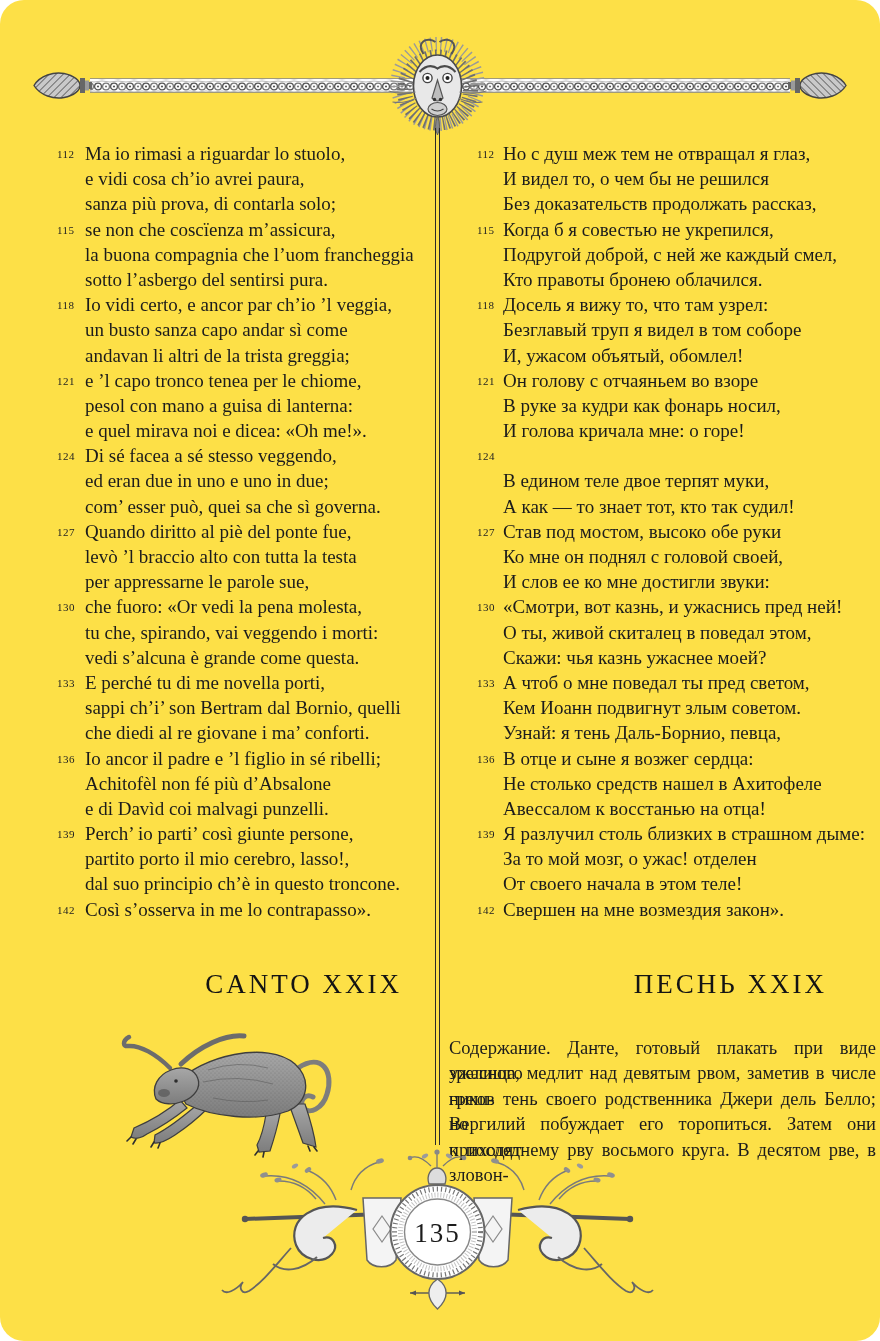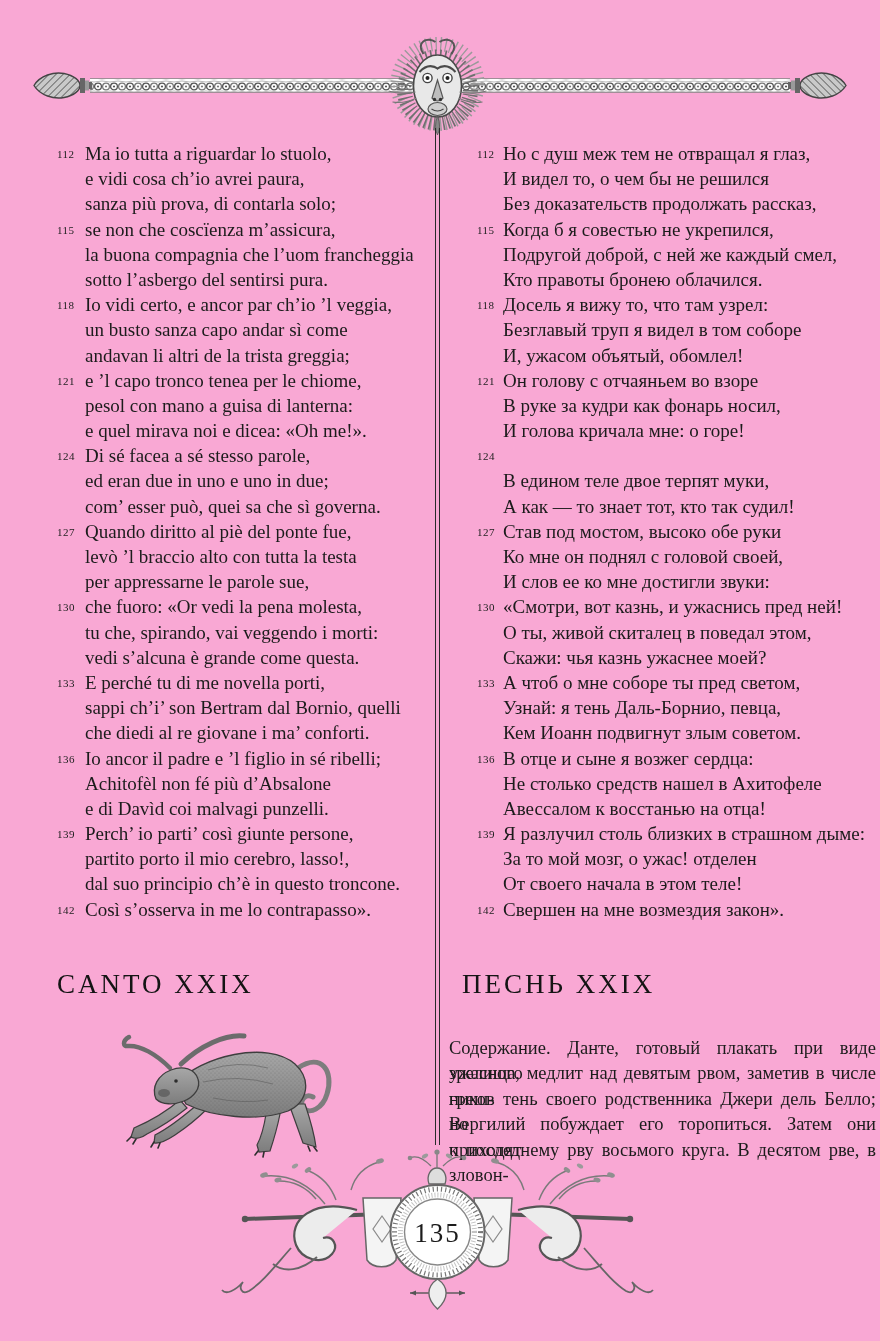--- a/index.html
+++ b/index.html
@@ -1,19 +1,20 @@
 <!DOCTYPE html>
 <html><head>
 <meta charset="utf-8">
 <style>
   html,body { margin:0; padding:0; background:#ffffff; }
   .page {
-    position:relative; width:880px; height:1341px; background:#f9a8d4;
+    position:relative; width:880px; height:1341px; background:#fde047;
     font-family:"Liberation Serif","DejaVu Serif",serif; color:#1c1c1c;
     overflow:hidden;
+    border-radius:24px;
   }
   
   .header-rule { position:absolute; left:30px; top:28px; }
   
   .divider {
     position:absolute; left:435px; top:128px; height:1017px; width:3px;
     border-left:1.5px solid #2a2a2a; border-right:1.5px solid #2a2a2a;
   }
   
   .verses { position:absolute; top:141px; }
@@ -21,21 +22,21 @@
   .verses.ru { left:477px; width:400px; }
   .vline { position:relative; height:25.2px; line-height:25.2px; white-space:nowrap; }
   .verses.it .vline { padding-left:28px; }
   .verses.ru .vline { padding-left:26px; }
   .vnum {
     position:absolute; left:0; top:1px; font-size:11px; letter-spacing:.5px; color:#222;
   }
   .vtext { font-size:19px; }
   
   .canto-h {
-    position:absolute; top:969px; text-align:left; font-size:27px;
+    position:absolute; top:969px; text-align:right; font-size:27px;
     letter-spacing:3px; color:#141414;
   }
   .canto-h.it { left:57px;  width:345px; }
   .canto-h.ru { left:462px; width:365px; }
   
   .beast { position:absolute; left:118px; top:1020px; }
   
   .summary { position:absolute; left:449px; top:1036px; width:427px; }
   .sline {
     height:25.4px; line-height:25.4px; font-size:18.5px;
@@ -105,21 +106,21 @@
       <path d="M0,32 q-4,11 0,19 q4,-8 0,-19" fill="#888" stroke="#555" stroke-width=".8"></path>
     </g>
   </svg>
 
   <div class="divider"></div>
 
   <div class="verses it">
 
       <div class="vline">
         <span class="vnum">112</span>
-        <span class="vtext">Ma io tutta a riguardar lo stuolo,</span>
+        <span class="vtext">Ma io rimasi a riguardar lo stuolo,</span>
       </div>
 
       <div class="vline">
         <span class="vnum"></span>
         <span class="vtext">e vidi cosa ch’io avrei paura,</span>
       </div>
 
       <div class="vline">
         <span class="vnum"></span>
         <span class="vtext">sanza più prova, di contarla solo;</span>
@@ -165,21 +166,21 @@
         <span class="vtext">pesol con mano a guisa di lanterna:</span>
       </div>
 
       <div class="vline">
         <span class="vnum"></span>
         <span class="vtext">e quel mirava noi e dicea: «Oh me!».</span>
       </div>
 
       <div class="vline">
         <span class="vnum">124</span>
-        <span class="vtext">Di sé facea a sé stesso parole,</span>
+        <span class="vtext">Di sé facea a sé stesso veggendo,</span>
       </div>
 
       <div class="vline">
         <span class="vnum"></span>
         <span class="vtext">ed eran due in uno e uno in due;</span>
       </div>
 
       <div class="vline">
         <span class="vnum"></span>
         <span class="vtext">com’ esser può, quei sa che sì governa.</span>
@@ -367,31 +368,31 @@
         <span class="vtext">О ты, живой скиталец в поведал этом,</span>
       </div>
 
       <div class="vline">
         <span class="vnum"></span>
         <span class="vtext">Скажи: чья казнь ужаснее моей?</span>
       </div>
 
       <div class="vline">
         <span class="vnum">133</span>
-        <span class="vtext">А чтоб о мне соборе ты пред светом,</span>
+        <span class="vtext">А чтоб о мне поведал ты пред светом,</span>
+      </div>
+
+      <div class="vline">
+        <span class="vnum"></span>
+        <span class="vtext">Кем Иоанн подвигнут злым советом.</span>
       </div>
 
       <div class="vline">
         <span class="vnum"></span>
         <span class="vtext">Узнай: я тень Даль-Борнио, певца,</span>
-      </div>
-
-      <div class="vline">
-        <span class="vnum"></span>
-        <span class="vtext">Кем Иоанн подвигнут злым советом.</span>
       </div>
 
       <div class="vline">
         <span class="vnum">136</span>
         <span class="vtext">В отце и сыне я возжег сердца:</span>
       </div>
 
       <div class="vline">
         <span class="vnum"></span>
         <span class="vtext">Не столько средств нашел в Ахитофеле</span>

